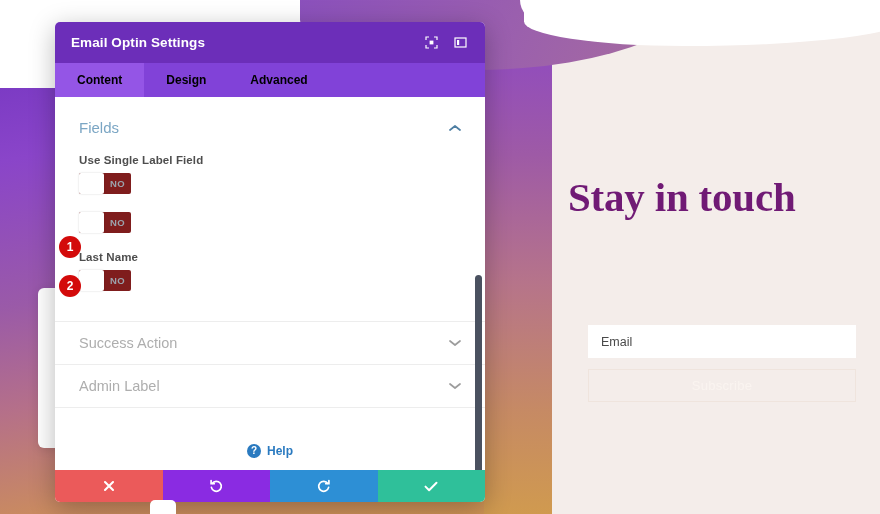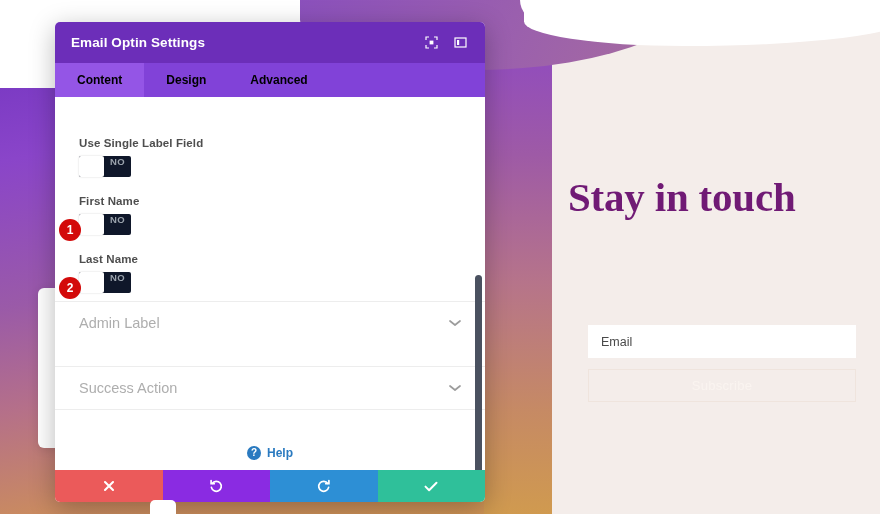--- a/index.html
+++ b/index.html
@@ -227,23 +227,23 @@
   .field { margin-top: 18px; position: relative; }
   .field-label {
     font-size: 11.5px;
     font-weight: 700;
     color: #4e4e4e;
     letter-spacing: 0.1px;
   }
   .toggle {
     margin-top: 7px;
     width: 52px; height: 21px;
-    background: #0f172a;
+    background: #7f1d1d;
     border-radius: 2px;
-    display: flex; 
+    display: flex; align-items: center;
     cursor: pointer;
   }
   .toggle .knob {
     width: 25px; height: 21px;
     background: #ffffff;
     border-radius: 2px;
     box-shadow: 0 0 2px rgba(0,0,0,0.18);
   }
   .toggle .tval {
     flex: 1;
@@ -378,66 +378,73 @@
 
     <div class="modal-tabs">
       <div class="tab active">Content</div>
       <div class="tab">Design</div>
       <div class="tab">Advanced</div>
     </div>
 
     <div class="modal-body">
 
       <div class="section-fields">
+        <div class="section-head">
+          <div class="section-title-open">Fields</div>
+          <div class="chev">
+            <svg width="12" height="8" viewBox="0 0 12 8" fill="none" stroke="#4f7fa3" stroke-width="1.7" stroke-linecap="round" stroke-linejoin="round">
+              <path d="M1 6l5-4 5 4"></path>
+            </svg>
+          </div>
+        </div>
 
         <div class="field">
           <div class="field-label">Use Single Label Field</div>
           <div class="toggle">
             <div class="knob"></div>
             <div class="tval">NO</div>
           </div>
         </div>
 
         <div class="field">
-          <div class="field-label">First Name</div>
           <div class="badge badge-1">1</div>
           <div class="toggle">
             <div class="knob"></div>
             <div class="tval">NO</div>
           </div>
         </div>
 
         <div class="field">
           <div class="field-label">Last Name</div>
           <div class="badge badge-2">2</div>
           <div class="toggle">
             <div class="knob"></div>
             <div class="tval">NO</div>
           </div>
         </div>
       </div>
 
+      <div class="section-row first">
+        <div class="section-title-closed">Success Action</div>
+        <div class="chev-closed">
+          <svg width="12" height="8" viewBox="0 0 12 8" fill="none" stroke="#9c9c9c" stroke-width="1.7" stroke-linecap="round" stroke-linejoin="round">
+            <path d="M1 2l5 4 5-4"></path>
+          </svg>
+        </div>
+      </div>
+
       <div class="section-row">
         <div class="section-title-closed">Admin Label</div>
         <div class="chev-closed">
           <svg width="12" height="8" viewBox="0 0 12 8" fill="none" stroke="#9c9c9c" stroke-width="1.7" stroke-linecap="round" stroke-linejoin="round">
             <path d="M1 2l5 4 5-4"></path>
           </svg>
         </div>
       </div>
 
-      <div class="section-row first">
-        <div class="section-title-closed">Success Action</div>
-        <div class="chev-closed">
-          <svg width="12" height="8" viewBox="0 0 12 8" fill="none" stroke="#9c9c9c" stroke-width="1.7" stroke-linecap="round" stroke-linejoin="round">
-            <path d="M1 2l5 4 5-4"></path>
-          </svg>
-        </div>
-      </div>
-
       <div class="help-wrap">
         <div class="help-icon">?</div>
         <div class="help-text">Help</div>
       </div>
 
       <div class="modal-scrollbar"></div>
     </div>
 
     <div class="modal-actions">
       <div class="act act-cancel">

